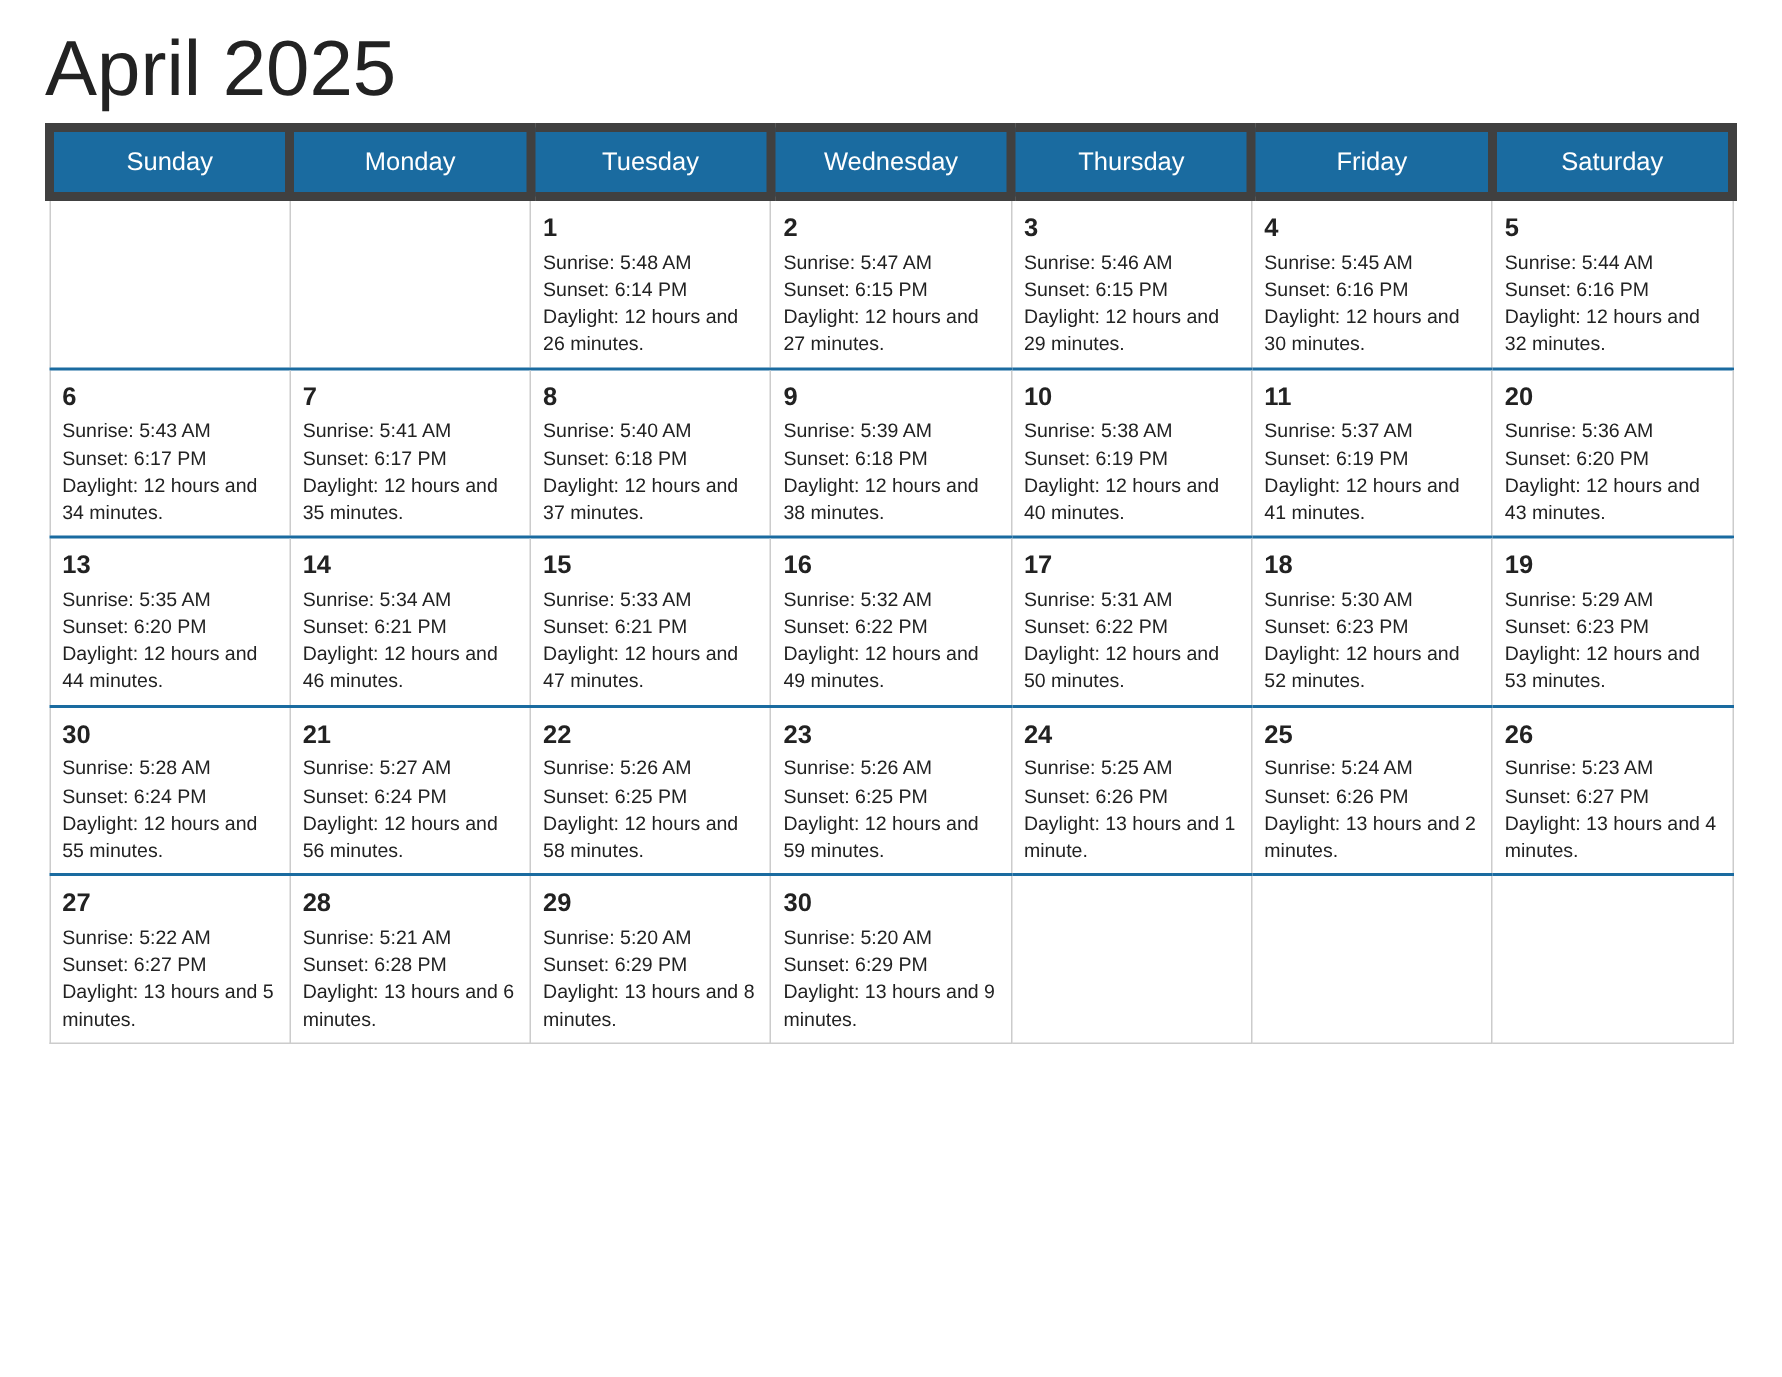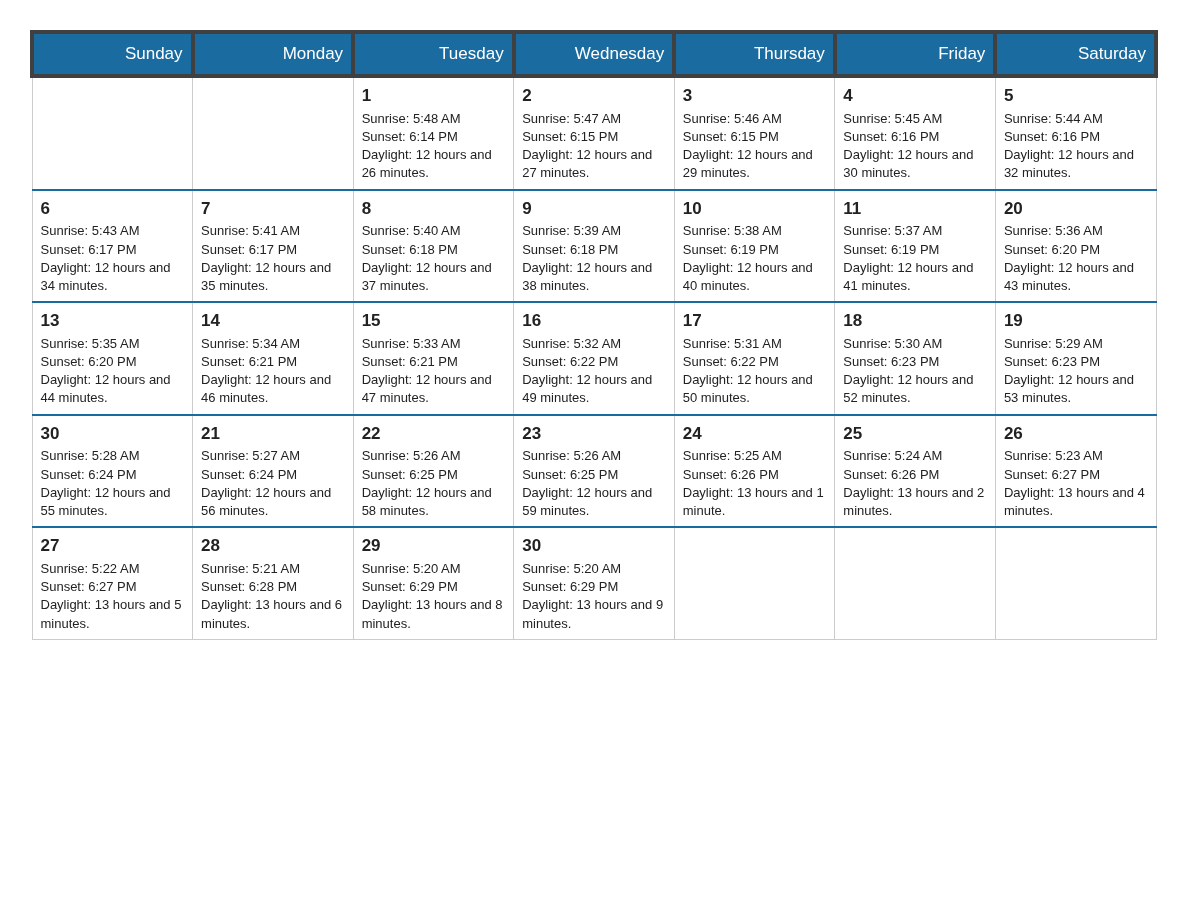--- a/index.html
+++ b/index.html
@@ -32,24 +32,24 @@
     }
     .calendar {
       width: 100%;
       border-collapse: collapse;
       margin-top: 10px;
     }
     .calendar th {
       background-color: #1a6ba0;
       color: #fff;
       padding: 10px 8px;
-      text-align: right;
+      text-align: center;
       font-size: 17px;
       font-weight: normal;
-      border: 4px solid #404040;
+      border: 6px solid #404040;
     }
     .calendar td {
       vertical-align: top;
       padding: 6px 8px;
       border: 1px solid #ccc;
       width: 14.28%;
       min-height: 100px;
       font-size: 13px;
       color: #222;
       line-height: 1.4;
@@ -99,20 +99,21 @@
       font-size: 28px;
       font-weight: bold;
       color: #1a6ba0;
     }
   </style>
 </head>
 <body>
 
 <div class="header">
   <div class="title-section">
+    <div class="month-year">April 2025</div>
   </div>
 </div>
 
 <table class="calendar">
   <thead>
     <tr>
     <th>Sunday</th>
         <th>Monday</th>
         <th>Tuesday</th>
         <th>Wednesday</th>

